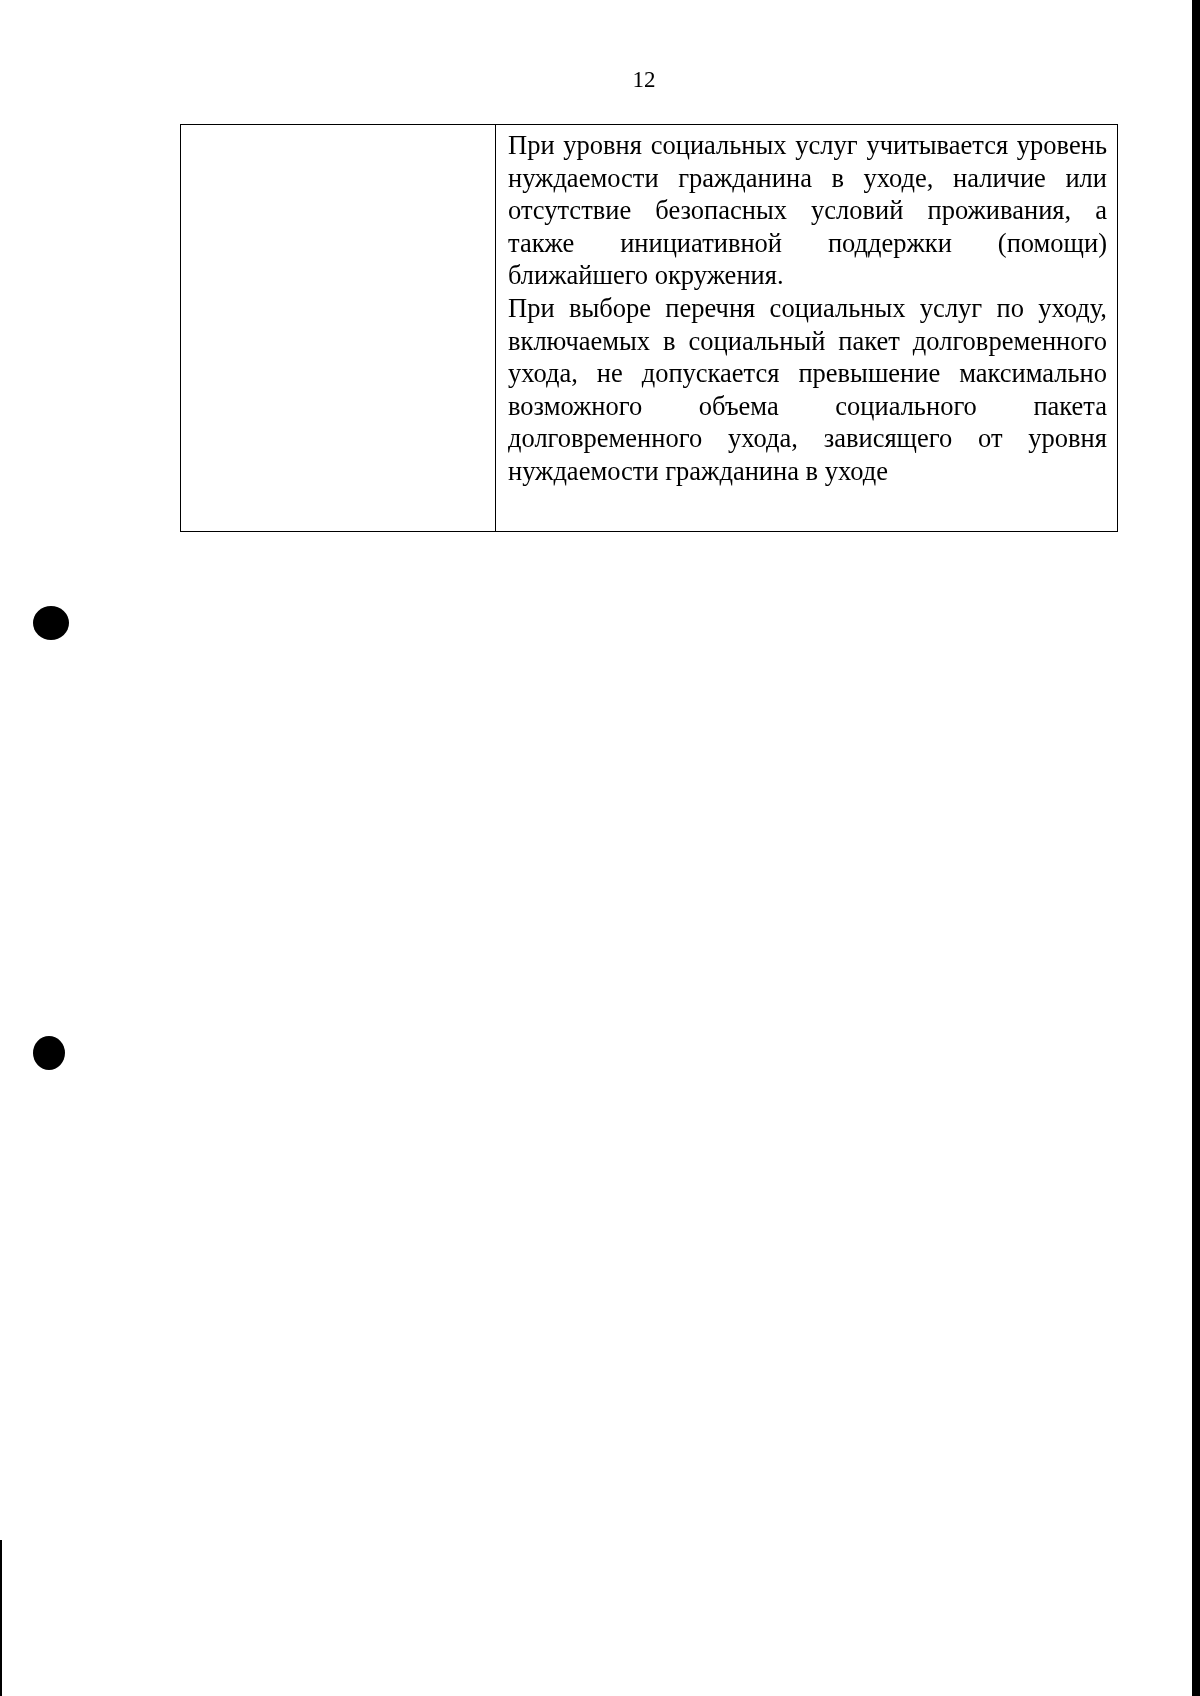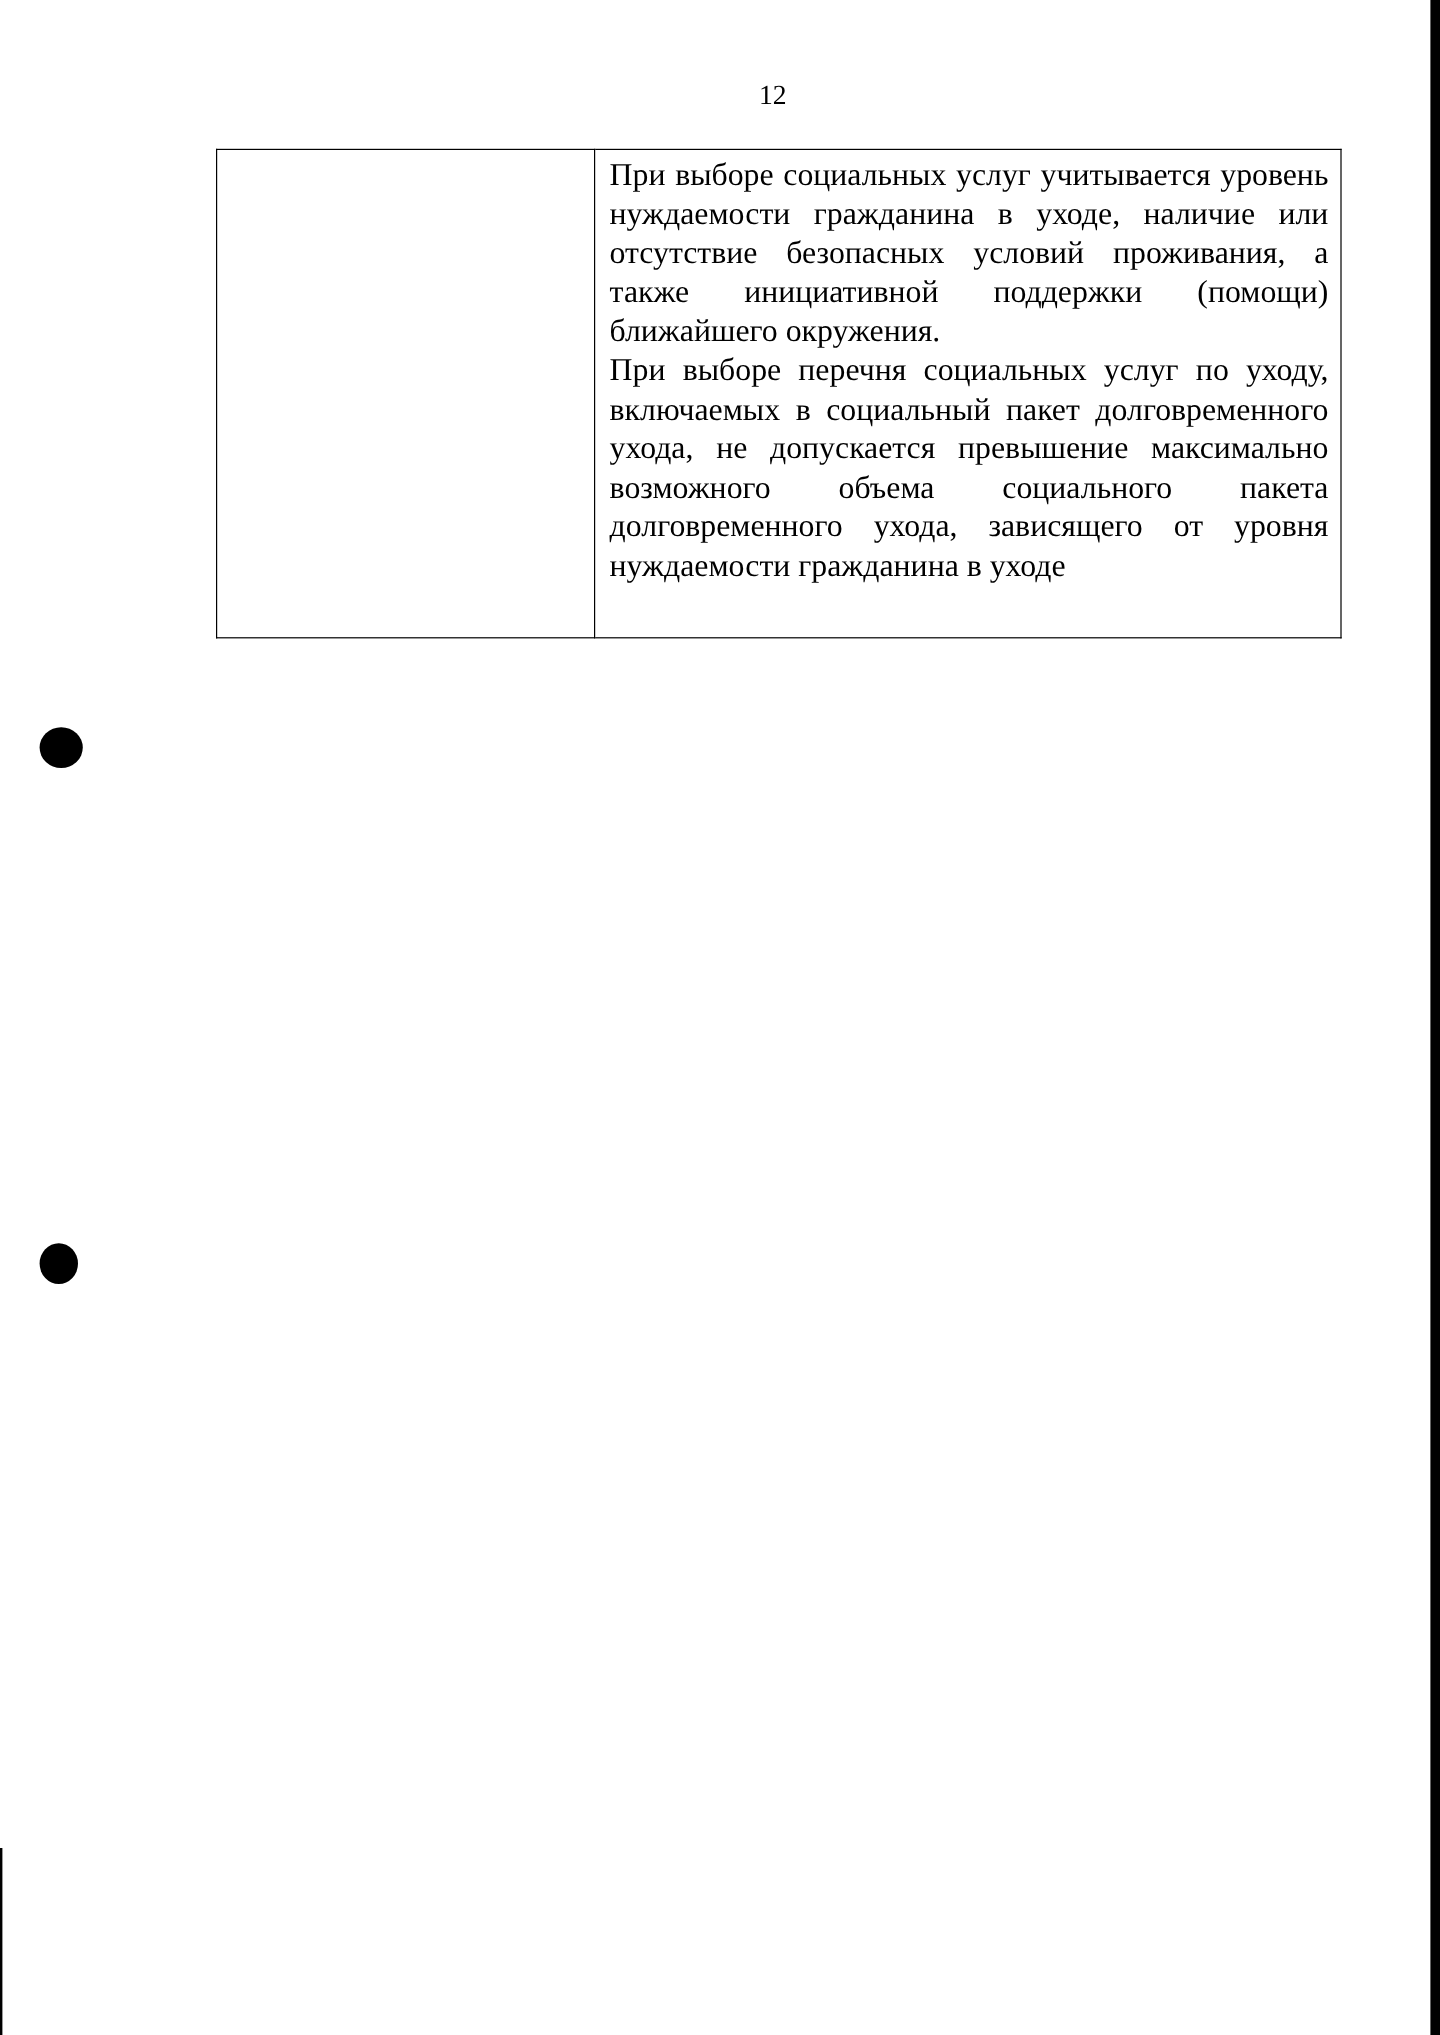--- a/index.html
+++ b/index.html
@@ -39,21 +39,21 @@
 <body>
 
 <div class="page-number">12</div>
 
 <table class="doc-table">
   <tbody>
       <tr>
     <td class="col-left"></td>
     <td>
       <div class="cell-text">
-        <p>При выборе социальных услуг учитывается уровень нуждаемости гражданина в уходе, наличие или отсутствие безопасных условий проживания, а также инициативной поддержки (помощи) ближайшего окружения.</p>
+        <p>При уровня социальных услуг учитывается уровень нуждаемости гражданина в уходе, наличие или отсутствие безопасных условий проживания, а также инициативной поддержки (помощи) ближайшего окружения.</p>
         <p>При выборе перечня социальных услуг по уходу, включаемых в социальный пакет долговременного ухода, не допускается превышение максимально возможного объема социального пакета долговременного ухода, зависящего от уровня нуждаемости гражданина в уходе</p>
       </div>
     </td>
   </tr>
 </tbody>
   </table>
 
 <div class="punch-hole" style="left:33px; top:606px; width:36px; height:34px;"></div>
 <div class="punch-hole" style="left:33px; top:1036px; width:32px; height:34px;"></div>
 

